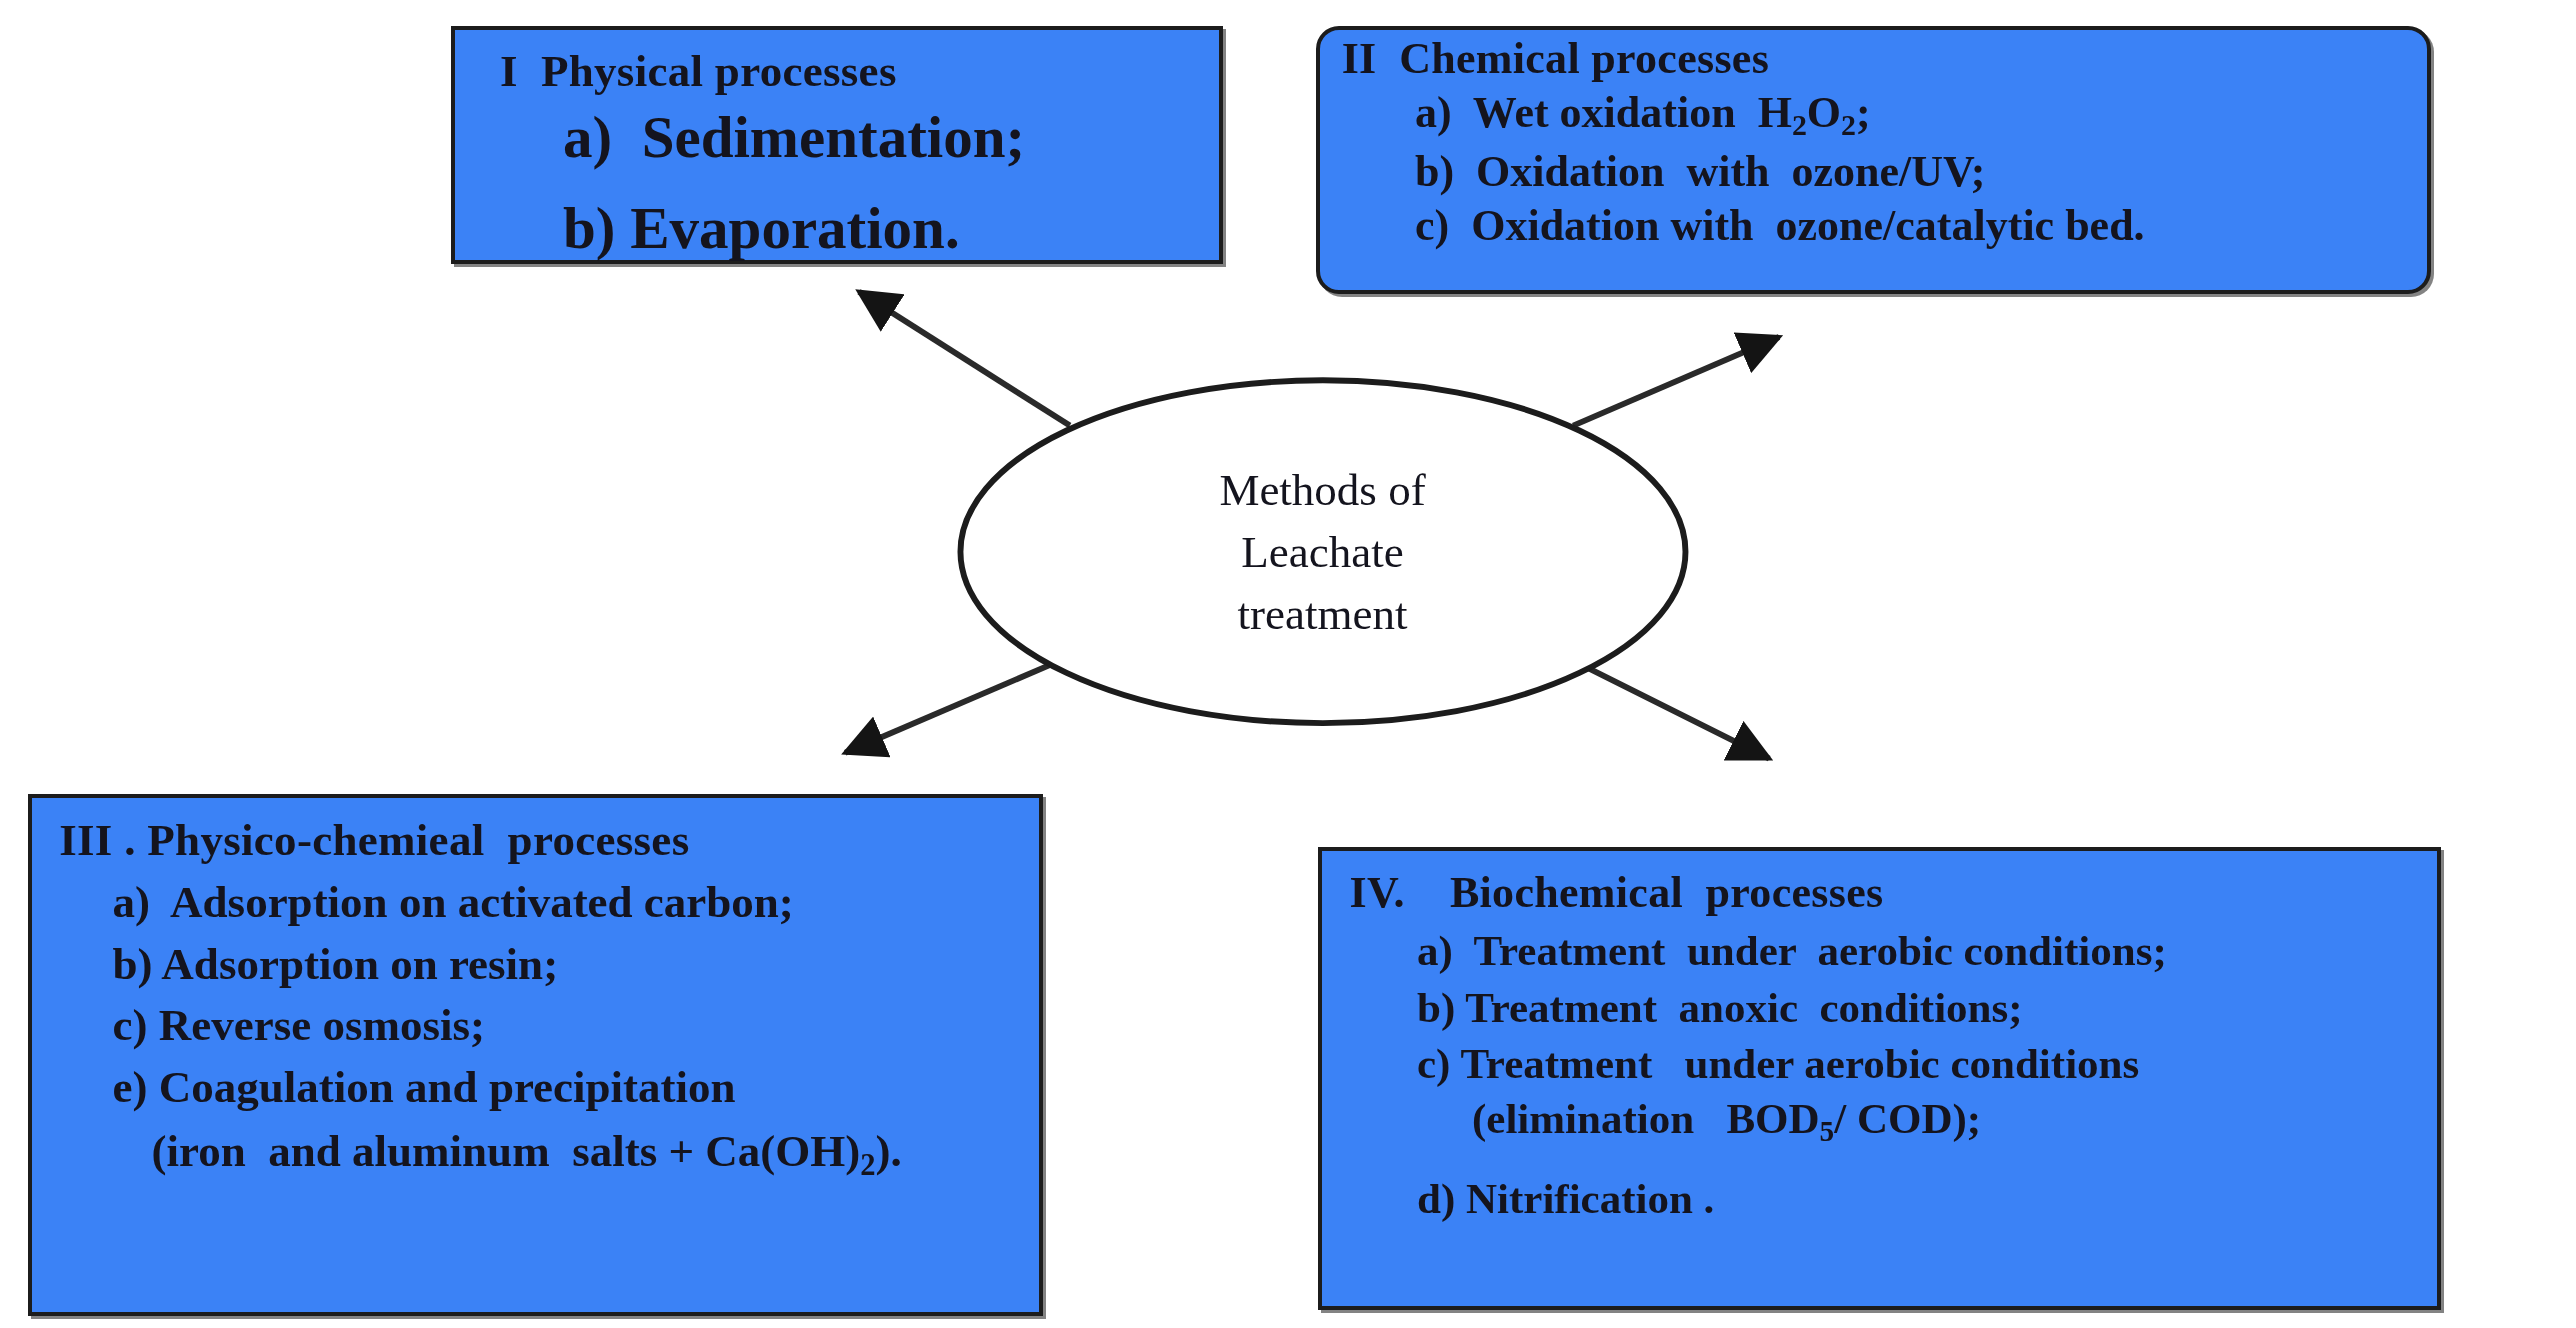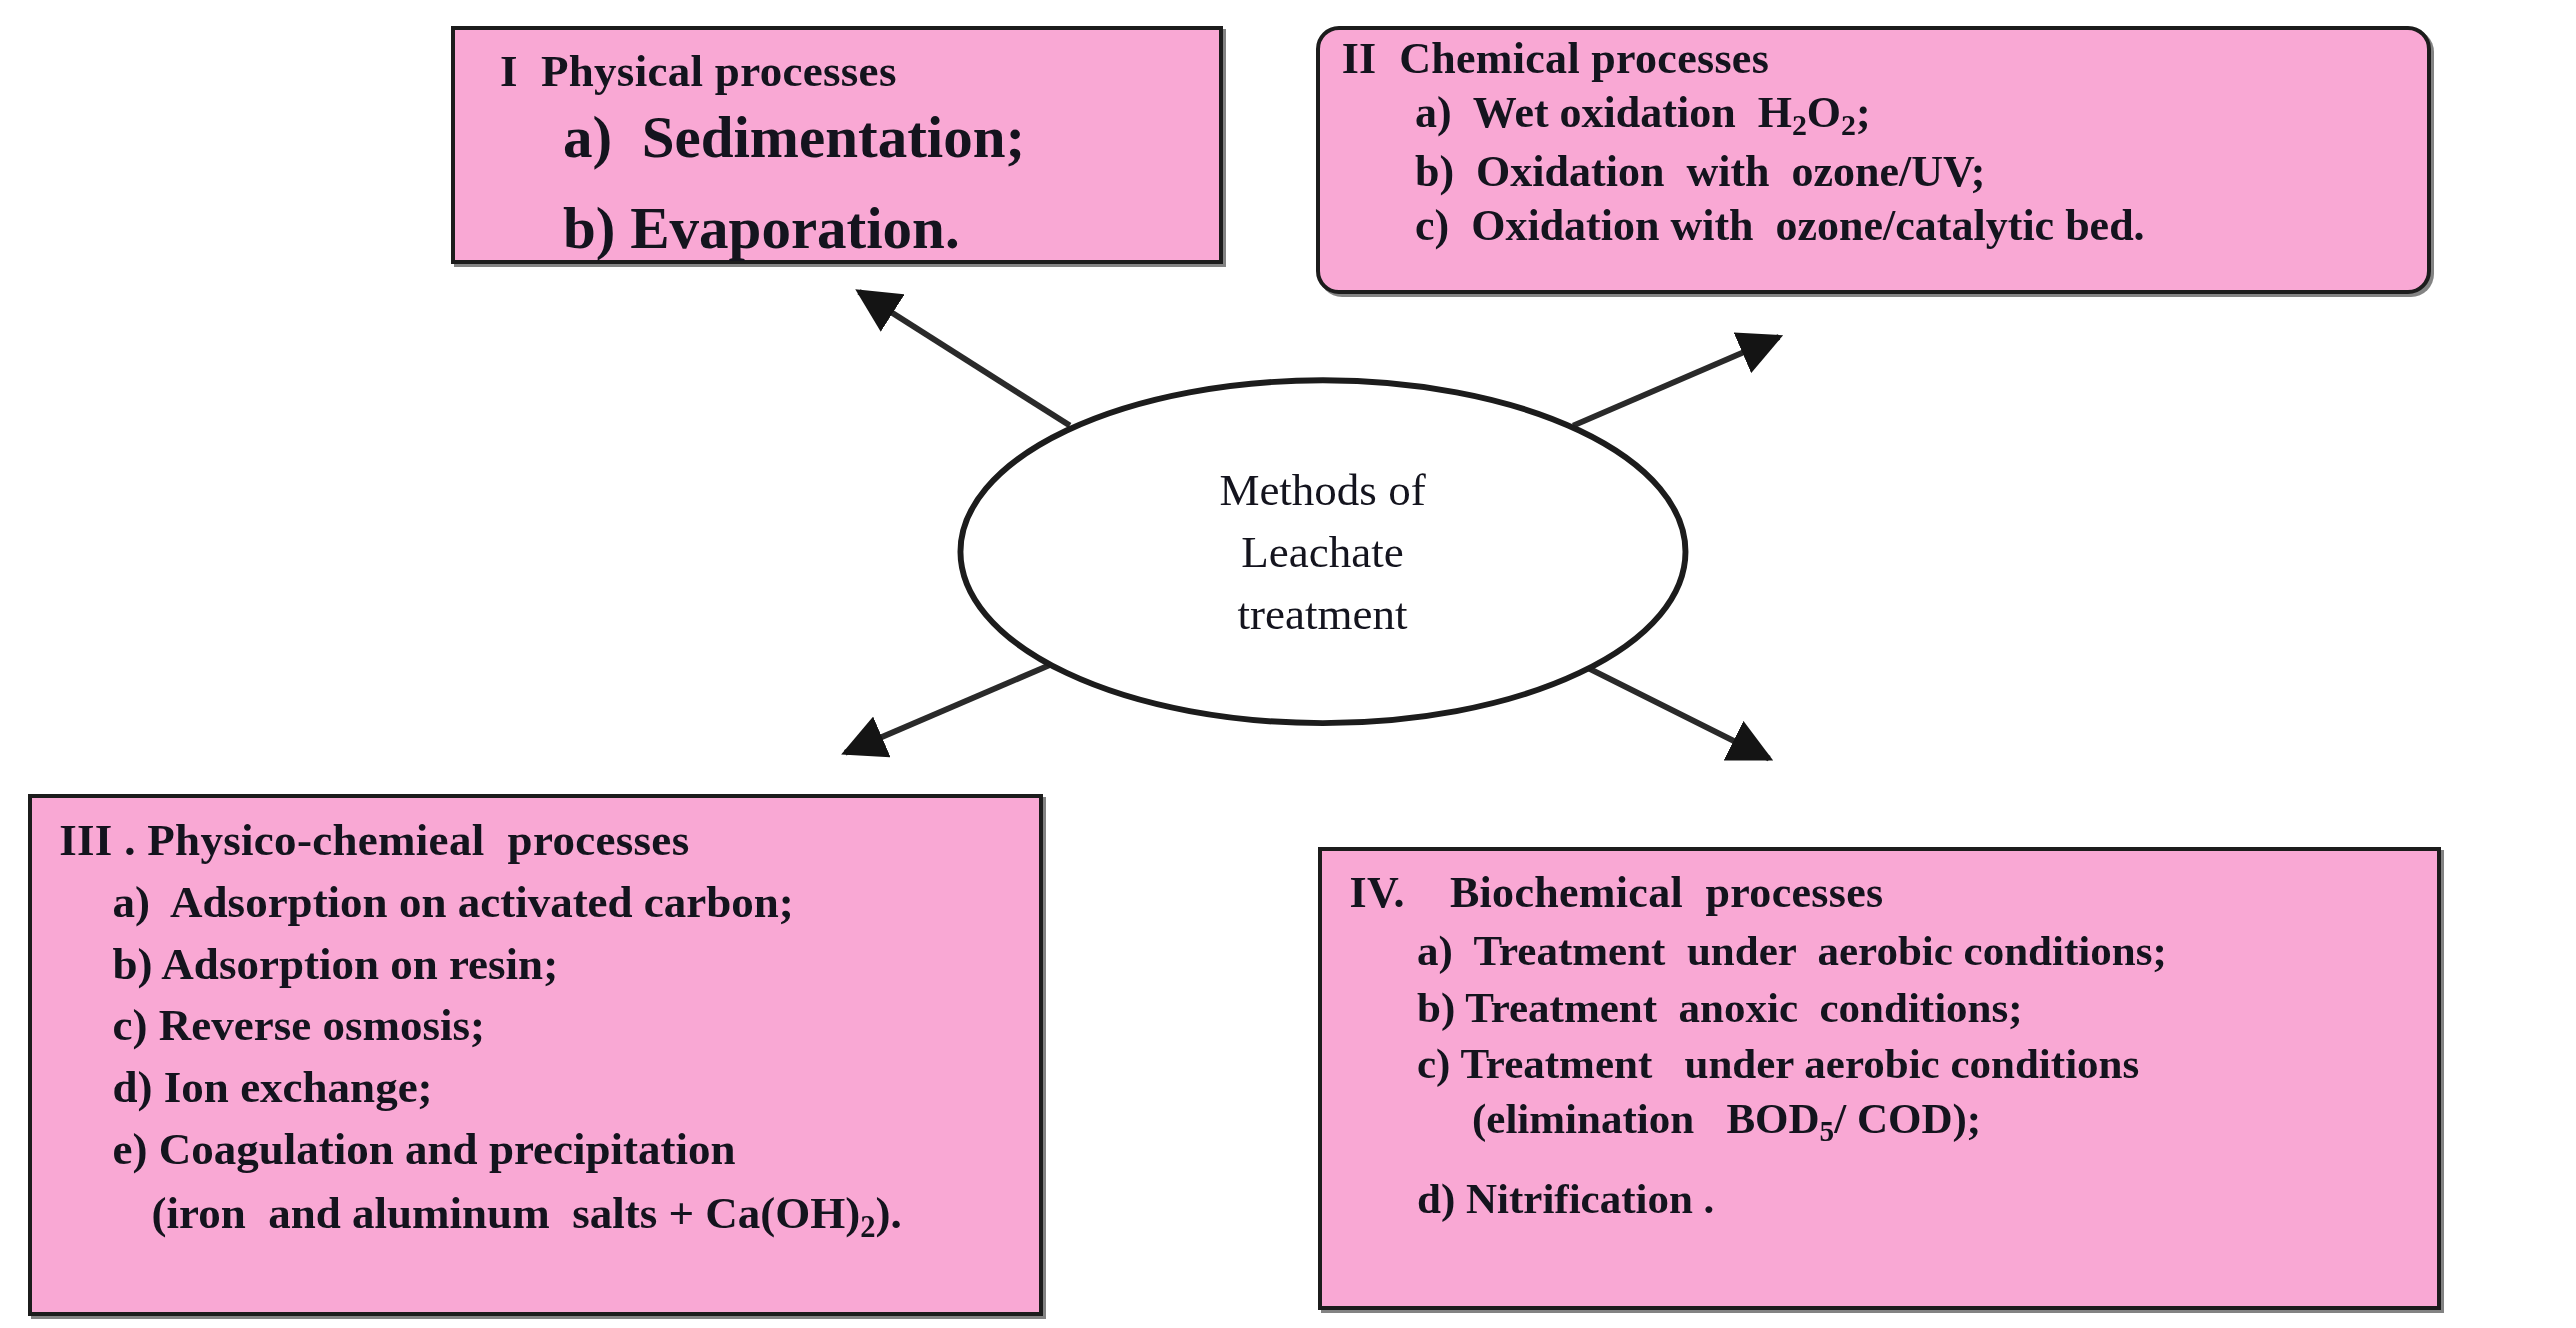--- a/index.html
+++ b/index.html
@@ -21,21 +21,21 @@
     left: 0;
     top: 0;
     width: 2576px;
     height: 1329px;
     pointer-events: none;
   }
 
   .proc-box {
     position: absolute;
     box-sizing: border-box;
-    background: #f9a8d4;
+    background: #3b82f6;
     border: 4.9px solid #1c1c1c;
     box-shadow: 3px 3px 0 0 rgba(30,30,30,0.55);
   }
 
   .box-title {
     font-size: 45px;
     font-weight: 700;
     color: #14141e;
     letter-spacing: 0.3px;
     white-space: pre;
@@ -162,21 +162,20 @@
     <div class="box-item"><span>a)  Wet oxidation  H</span><sub>2</sub><span>O</span><sub>2</sub><span>;</span></div>
     <div class="box-item">b)  Oxidation  with  ozone/UV;</div>
     <div class="box-item">c)  Oxidation with  ozone/catalytic bed.</div>
   </div>
 
   <div class="proc-box" id="box-physico">
     <div class="box-title">III . Physico-chemieal  processes</div>
     <div class="box-item">a)  Adsorption on activated carbon;</div>
     <div class="box-item">b) Adsorption on resin;</div>
     <div class="box-item">c) Reverse osmosis;</div>
-    <div class="box-item">d) Ion exchange;</div>
     <div class="box-item">e) Coagulation and precipitation</div>
     <div class="box-item cont"><span>(iron  and aluminum  salts + Ca(OH)</span><sub>2</sub><span>).</span></div>
   </div>
 
   <div class="proc-box" id="box-biochemical">
     <div class="box-title">IV.    Biochemical  processes</div>
     <div class="box-item">a)  Treatment  under  aerobic conditions;</div>
     <div class="box-item">b) Treatment  anoxic  conditions;</div>
     <div class="box-item">c) Treatment   under aerobic conditions</div>
     <div class="box-item cont"><span>(elimination   BOD</span><sub>5</sub><span>/ COD);</span></div>

